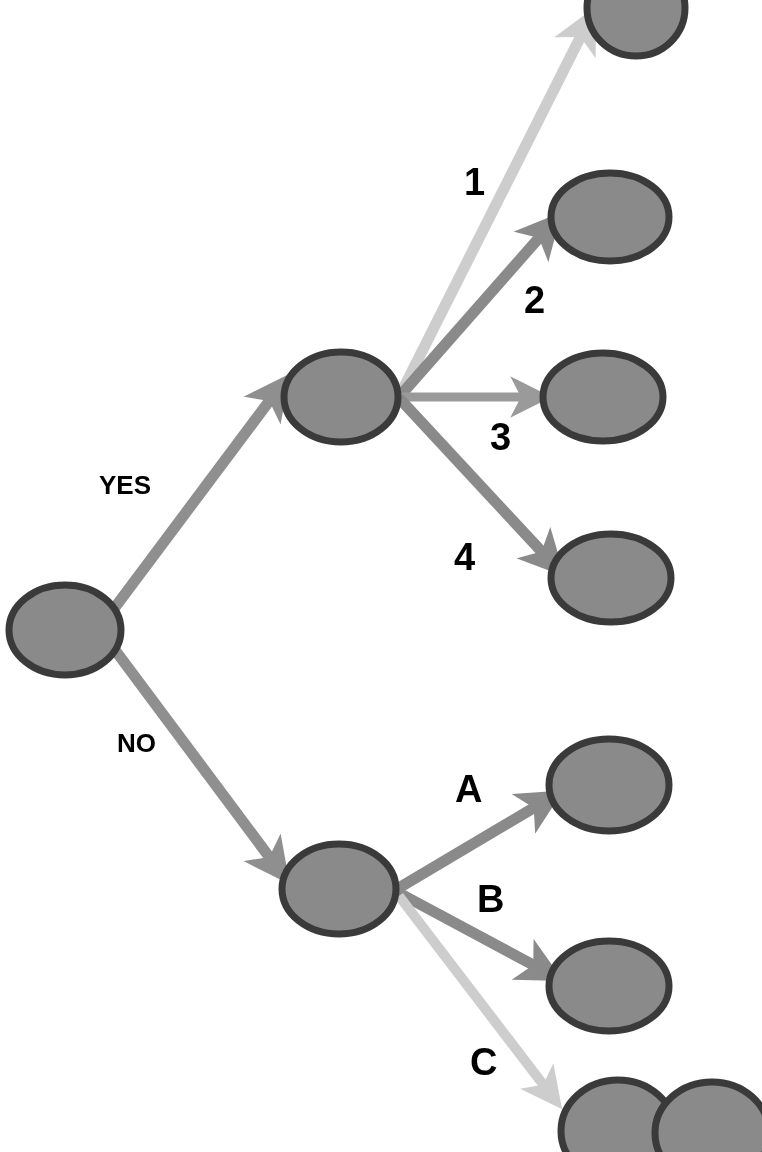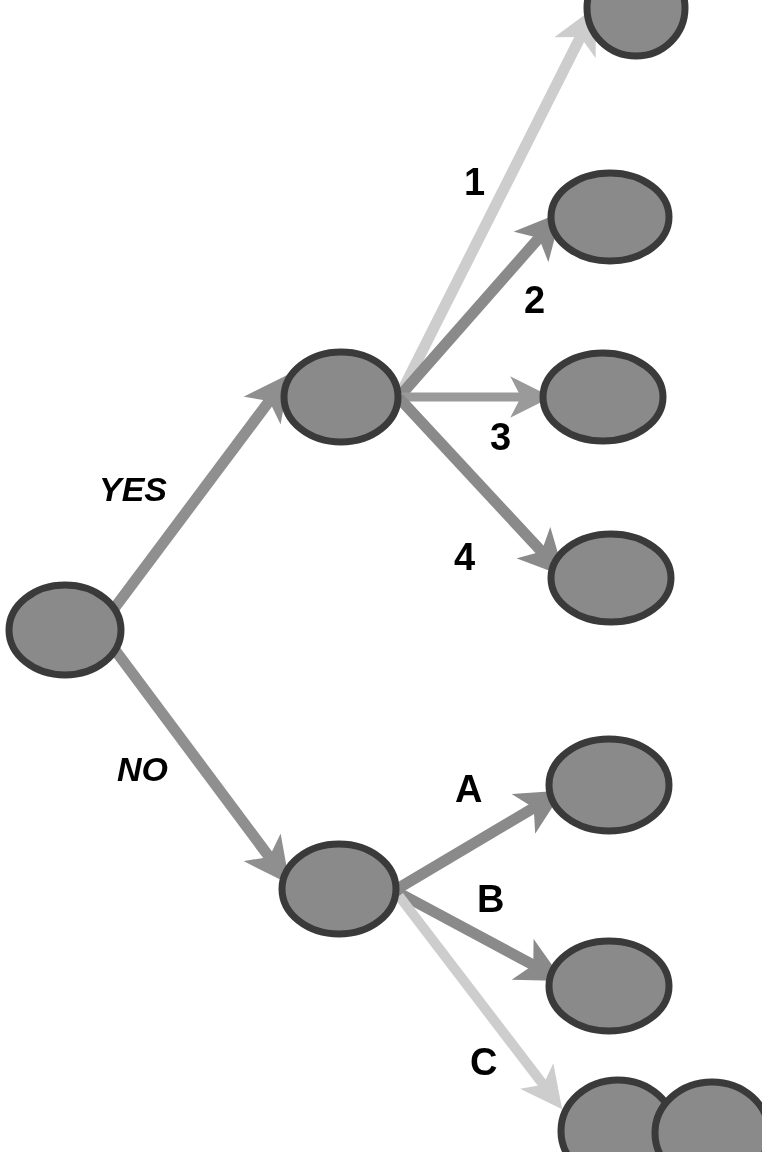--- a/index.html
+++ b/index.html
@@ -34,23 +34,22 @@
     line-height: 1;
     letter-spacing: -0.5px;
   }
   .label-num {
     font-size: 38px;
   }
   .label-alpha {
     font-size: 38px;
   }
   .label-word {
-    font-size: 34px;
+    font-size: 26px;
     letter-spacing: 0px;
-    font-style: italic;
   }
 </style>
 </head>
 <body>
 
 <div id="canvas">
 
   <svg id="tree-svg" viewBox="0 0 762 1152">
     <defs>
       <marker id="ah-light" viewBox="0 0 10 10" refX="7.2" refY="5" markerWidth="4.2" markerHeight="4.2" orient="auto-start-reverse">
@@ -108,21 +107,21 @@
       <ellipse cx="609" cy="986" rx="60" ry="45" fill="#8a8a8a" stroke="#3a3a3a" stroke-width="7"></ellipse>
 
       <ellipse cx="618" cy="1131" rx="57" ry="51" fill="#8a8a8a" stroke="#3a3a3a" stroke-width="7"></ellipse>
 
       <ellipse cx="712" cy="1133" rx="57" ry="51" fill="#8a8a8a" stroke="#3a3a3a" stroke-width="7"></ellipse>
     </g>
   </svg>
 
   <div class="edge-label label-word" style="left:99px; top:472px;">YES</div>
 
-  <div class="edge-label label-word" style="left:117px; top:752px;">NO</div>
+  <div class="edge-label label-word" style="left:117px; top:730px;">NO</div>
 
   <div class="edge-label label-num" style="left:464px; top:163px;">1</div>
 
   <div class="edge-label label-num" style="left:524px; top:281px;">2</div>
 
   <div class="edge-label label-num" style="left:490px; top:418px;">3</div>
 
   <div class="edge-label label-num" style="left:454px; top:538px;">4</div>
 
   <div class="edge-label label-alpha" style="left:455px; top:770px;">A</div>

